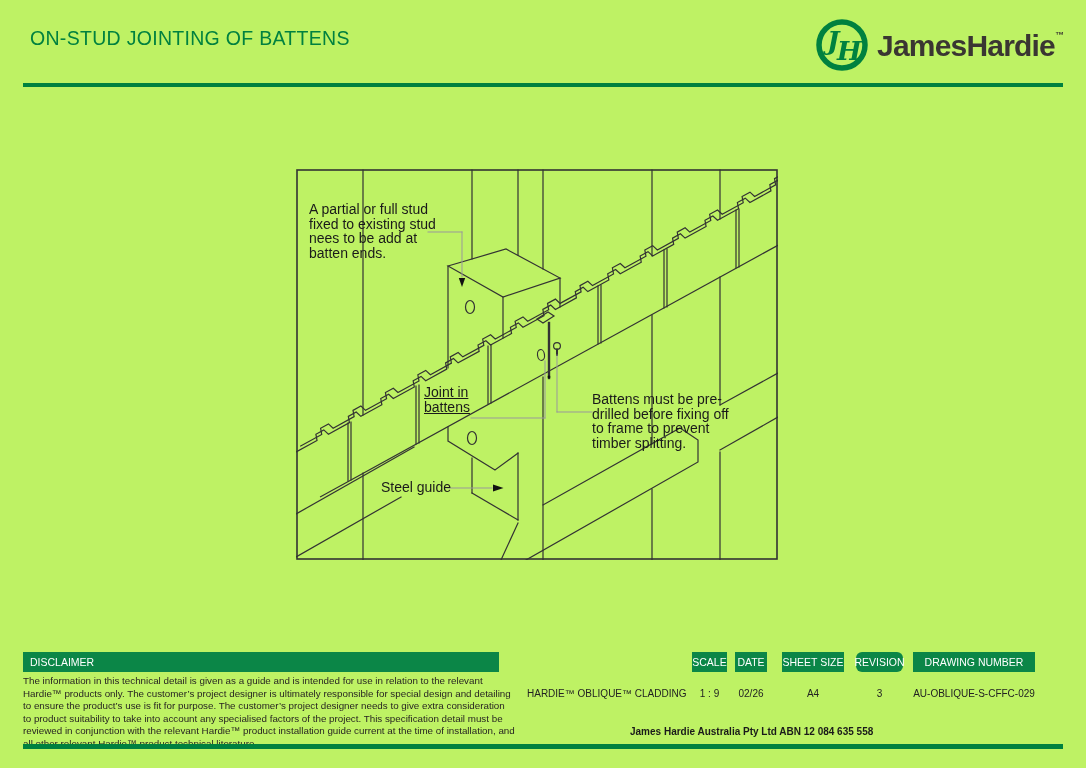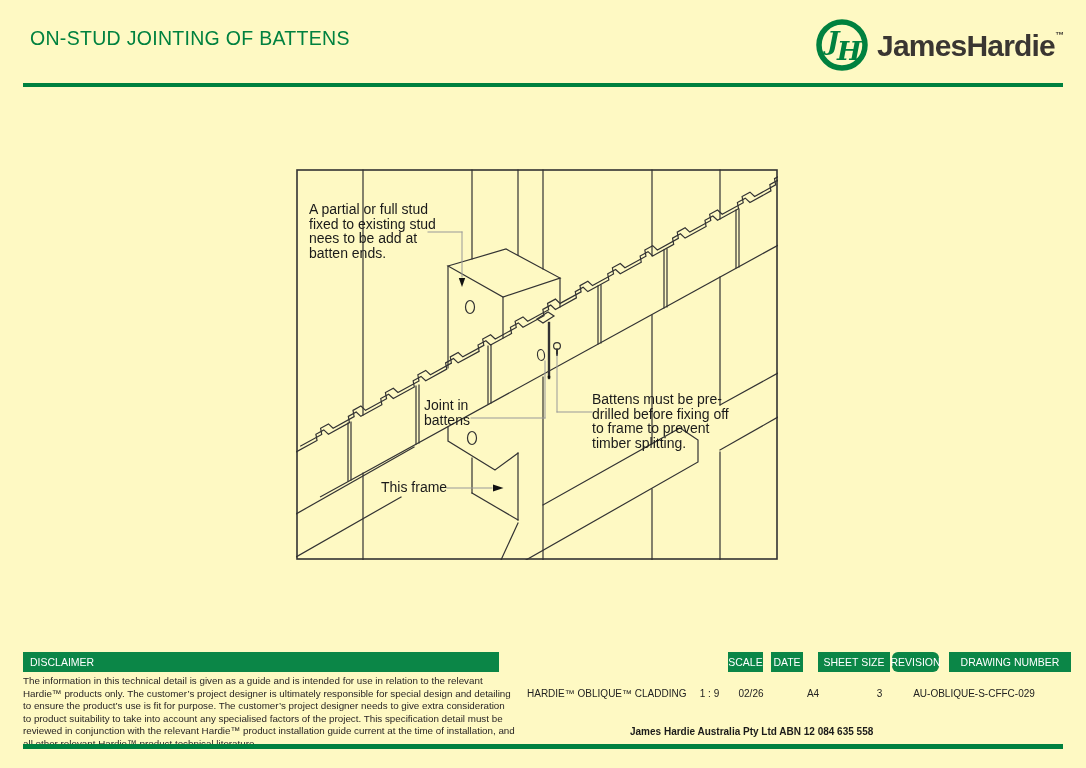--- a/index.html
+++ b/index.html
@@ -1,39 +1,39 @@
 <!DOCTYPE html>
 <html><head>
 <meta charset="utf-8">
 <style>
   html,body{margin:0;padding:0;background:#fff;}
-  #page{position:relative;width:1086px;height:768px;background:#fef9c3;overflow:hidden;
+  #page{position:relative;width:1086px;height:768px;background:#bef264;overflow:hidden;
         font-family:"Liberation Sans", sans-serif;}
   
   #title{position:absolute;left:30px;top:27px;font-size:19.5px;letter-spacing:.3px;color:#00813f;}
   #logo-ring{position:absolute;left:816px;top:19px;width:52px;height:52px;}
   #wordmark{position:absolute;left:877px;top:29px;font-size:30px;font-weight:bold;
             color:#3a3632;letter-spacing:-0.8px;}
   #wordmark sup{font-size:9px;vertical-align:18px;letter-spacing:0;}
   .rule{position:absolute;left:23px;width:1040px;background:#00813f;}
   #rule-top{top:83px;height:3.5px;}
   #rule-bottom{top:744px;height:4.5px;}
   
   #drawing{position:absolute;left:296px;top:169px;width:482px;height:391px;}
   #drawing svg{position:absolute;left:0;top:0;}
   .ann{position:absolute;font-size:14px;line-height:14.6px;color:#1a1a1a;white-space:pre-line;}
   #ann-stud{left:13px;top:33px;}
-  #ann-joint{left:128px;top:229px;}
+  #ann-joint{left:128px;top:216px;text-decoration:underline;}
   #ann-predrill{left:296px;top:223px;}
   #ann-steel{left:85px;top:311px;}
   
   .hdr{position:absolute;top:652px;height:20px;background:#0b8647;color:#fff;
        font-size:10.5px;display:flex;align-items:center;box-sizing:border-box;}
   .hdr.left{padding-left:7px;justify-content:flex-start;}
-  .hdr.center{justify-content:center;margin-left:36px;}
+  .hdr.center{justify-content:center;}
   .val{position:absolute;top:680px;font-size:10px;color:#222;margin-top:8px;}
   .val.center{text-align:center;}
   #disclaimer-text{position:absolute;left:23px;top:675px;width:492px;
                    font-size:9.8px;line-height:12.6px;color:#231f20;}
   #abn{position:absolute;left:630px;top:726px;width:402px;
        font-size:10px;font-weight:bold;color:#1a1a1a;}
 </style>
 </head>
 <body>
 
@@ -138,27 +138,27 @@
     <div class="ann" id="ann-stud">A partial or full stud
 fixed to existing stud
 nees to be add at
 batten ends.</div>
     <div class="ann" id="ann-joint">Joint in
 battens</div>
     <div class="ann" id="ann-predrill">Battens must be pre-
 drilled before fixing off
 to frame to prevent
 timber splitting.</div>
-    <div class="ann" id="ann-steel">This frame</div>
+    <div class="ann" id="ann-steel">Steel guide</div>
   </div>
 
   <div class="hdr left" style="left:23px;width:476px;">DISCLAIMER</div>
   <div class="hdr center" style="left:692px;width:35px;">SCALE</div>
   <div class="hdr center" style="left:735px;width:32px;">DATE</div>
-  <div class="hdr center" style="left:782px;width:72px;">SHEET SIZE</div>
+  <div class="hdr center" style="left:782px;width:62px;">SHEET SIZE</div>
   <div class="hdr center" style="left:856px;width:47px;border-radius:6px;">REVISION</div>
   <div class="hdr center" style="left:913px;width:122px;">DRAWING NUMBER</div>
 
   <div id="disclaimer-text">The information in this technical detail is given as a guide and is intended for use in relation to the relevant Hardie™ products only. The customer’s project designer is ultimately responsible for special design and detailing to ensure the product’s use is fit for purpose. The customer’s project designer needs to give extra consideration to product suitability to take into account any specialised factors of the project. This specification detail must be reviewed in conjunction with the relevant Hardie™ product installation guide current at the time of installation, and all other relevant Hardie™ product technical literature.</div>
 
   <div class="val" style="left:527px;">HARDIE™ OBLIQUE™ CLADDING</div>
   <div class="val center" style="left:692px;width:35px;">1 : 9</div>
   <div class="val center" style="left:735px;width:32px;">02/26</div>
   <div class="val center" style="left:782px;width:62px;">A4</div>
   <div class="val center" style="left:856px;width:47px;">3</div>

